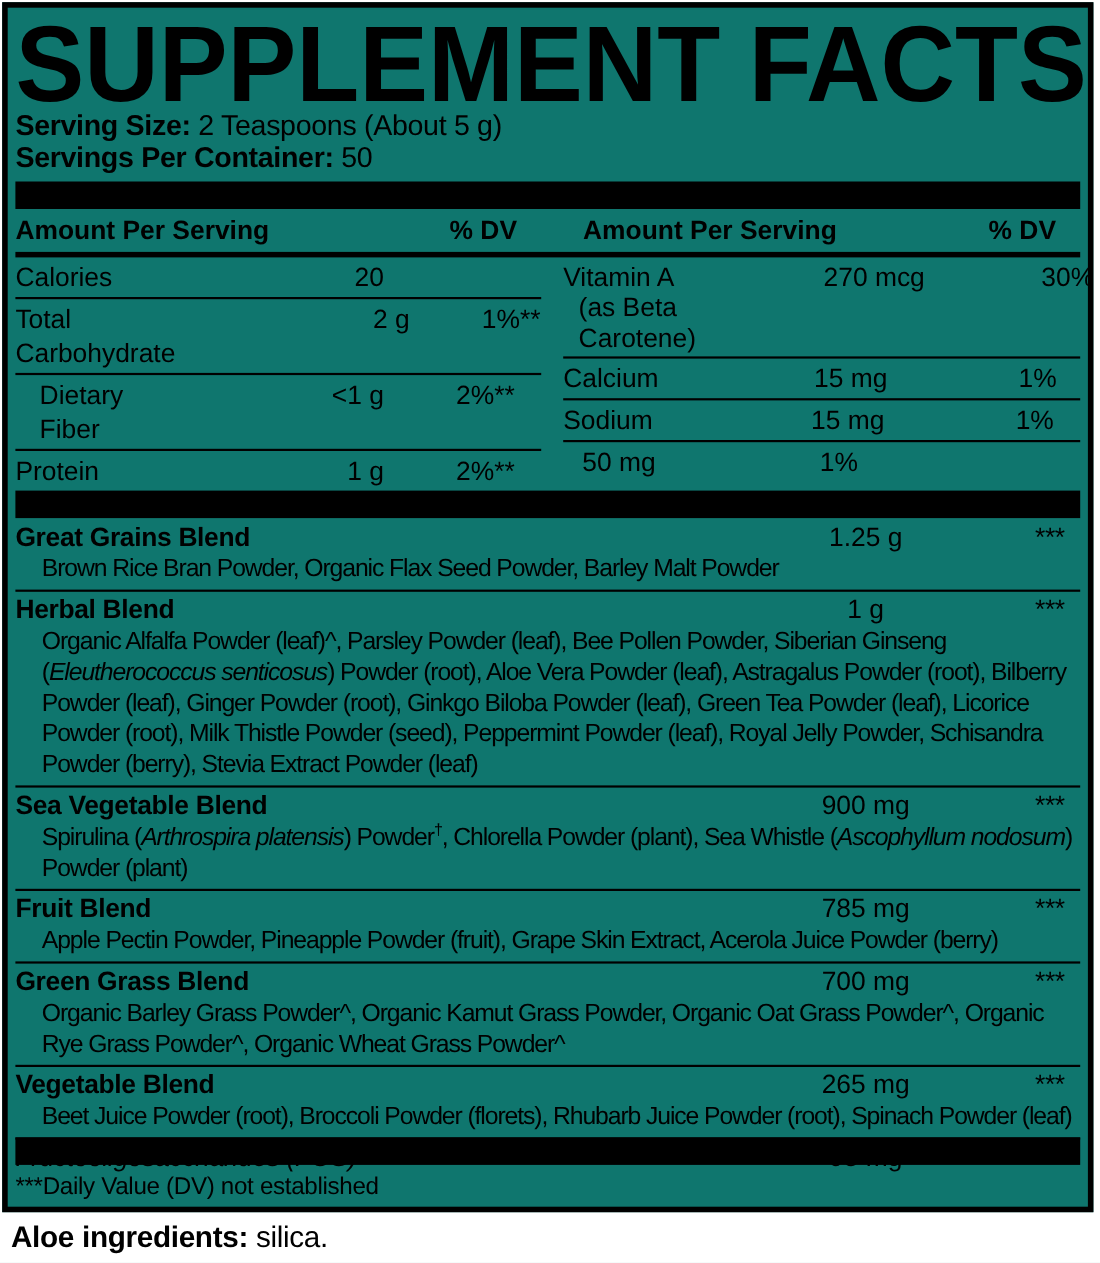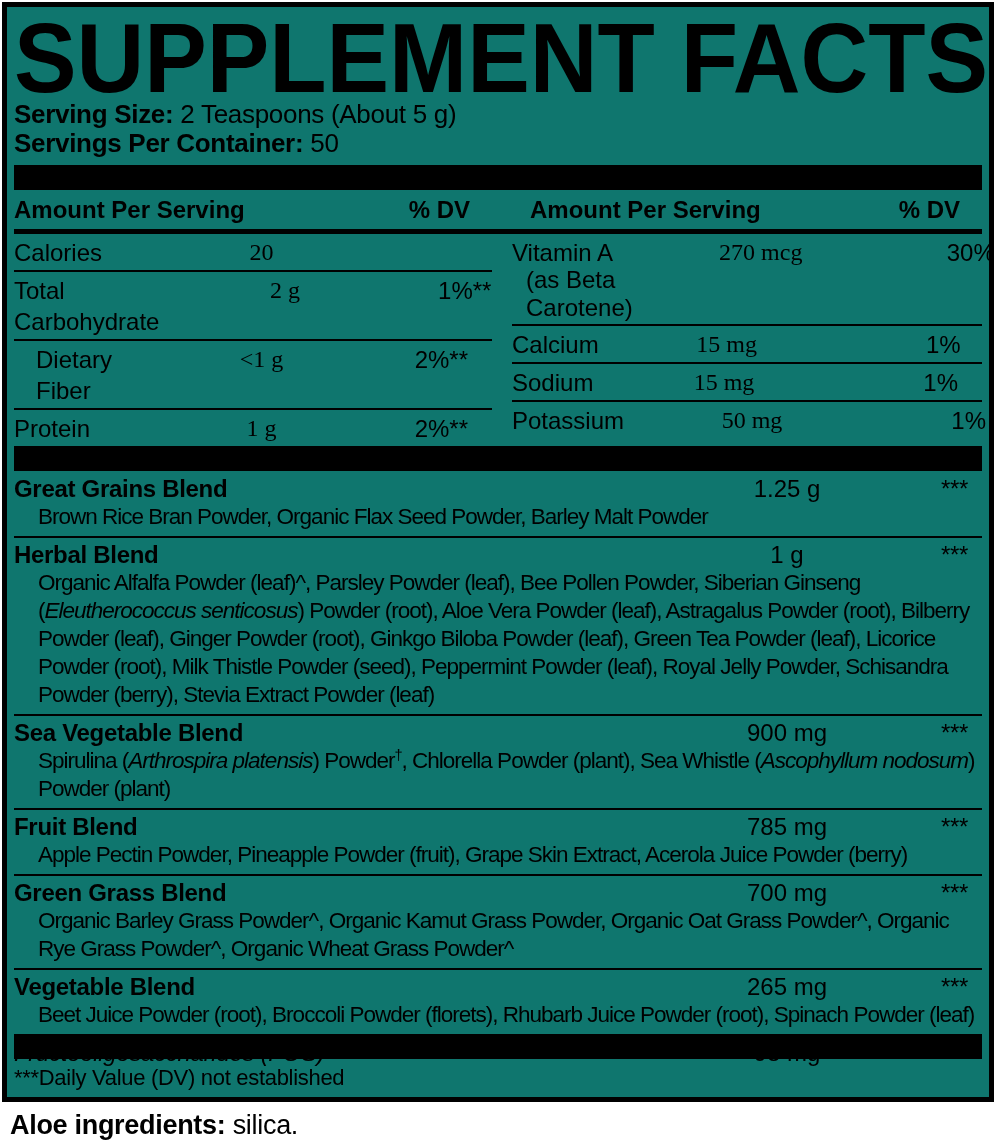--- a/index.html
+++ b/index.html
@@ -20,21 +20,21 @@
   .hcell .dv-h{padding-right:22px;}
   .thick-line{height:5px;background:#000;margin-top:4px;}
   .cols-body{display:flex;gap:20px;min-height:174px;}
   .ncol{font-size:24px;}
   .ncol.left{width:478px;}
   .ncol.right{width:470px;}
   .nrow{display:grid;border-bottom:2px solid #000;padding:3px 0 2px;line-height:31px;}
   .ncol.left .nrow{grid-template-columns:1fr 175px 105px;gap:38px;}
   .ncol.right .nrow{grid-template-columns:1fr 160px 130px;gap:48px;}
   .nrow:last-child{border-bottom:none;}
-  .nrow .amt{text-align:center;font-family:Liberation Serif, serif;}
+  .nrow .amt{text-align:right;}
   .nrow .dv{text-align:right;padding-right:24px;}
   .nrow .name .name2{display:block;padding-left:14px;line-height:28px;margin-top:-2px;}
   .nrow.indent .name{padding-left:22px;}
   .blends{margin-top:1px;}
   .blend{padding:1px 0 2px;}
   .blend + .blend{border-top:2.5px solid #000;}
   .brow{display:grid;grid-template-columns:1fr 170px 110px;font-size:24px;line-height:29px;
         letter-spacing:-0.3px;align-items:baseline;padding-top:1px;}
   .brow .bname{font-weight:bold;}
   .brow.plain .bname{font-weight:normal;font-style:italic;}
@@ -113,21 +113,20 @@
           <div class="name">Calcium</div>
           <div class="amt">15 mg</div>
           <div class="dv">1%</div>
         </div>
         <div class="nrow">
           <div class="name">Sodium</div>
           <div class="amt">15 mg</div>
           <div class="dv">1%</div>
         </div>
         <div class="nrow">
-          <div class="name">Potassium</div>
           <div class="amt">50 mg</div>
           <div class="dv">1%</div>
         </div>
       </div>
   </div>
 
   <div class="bar"></div>
 
   <div class="blends" id="blends">
       <div class="blend">

